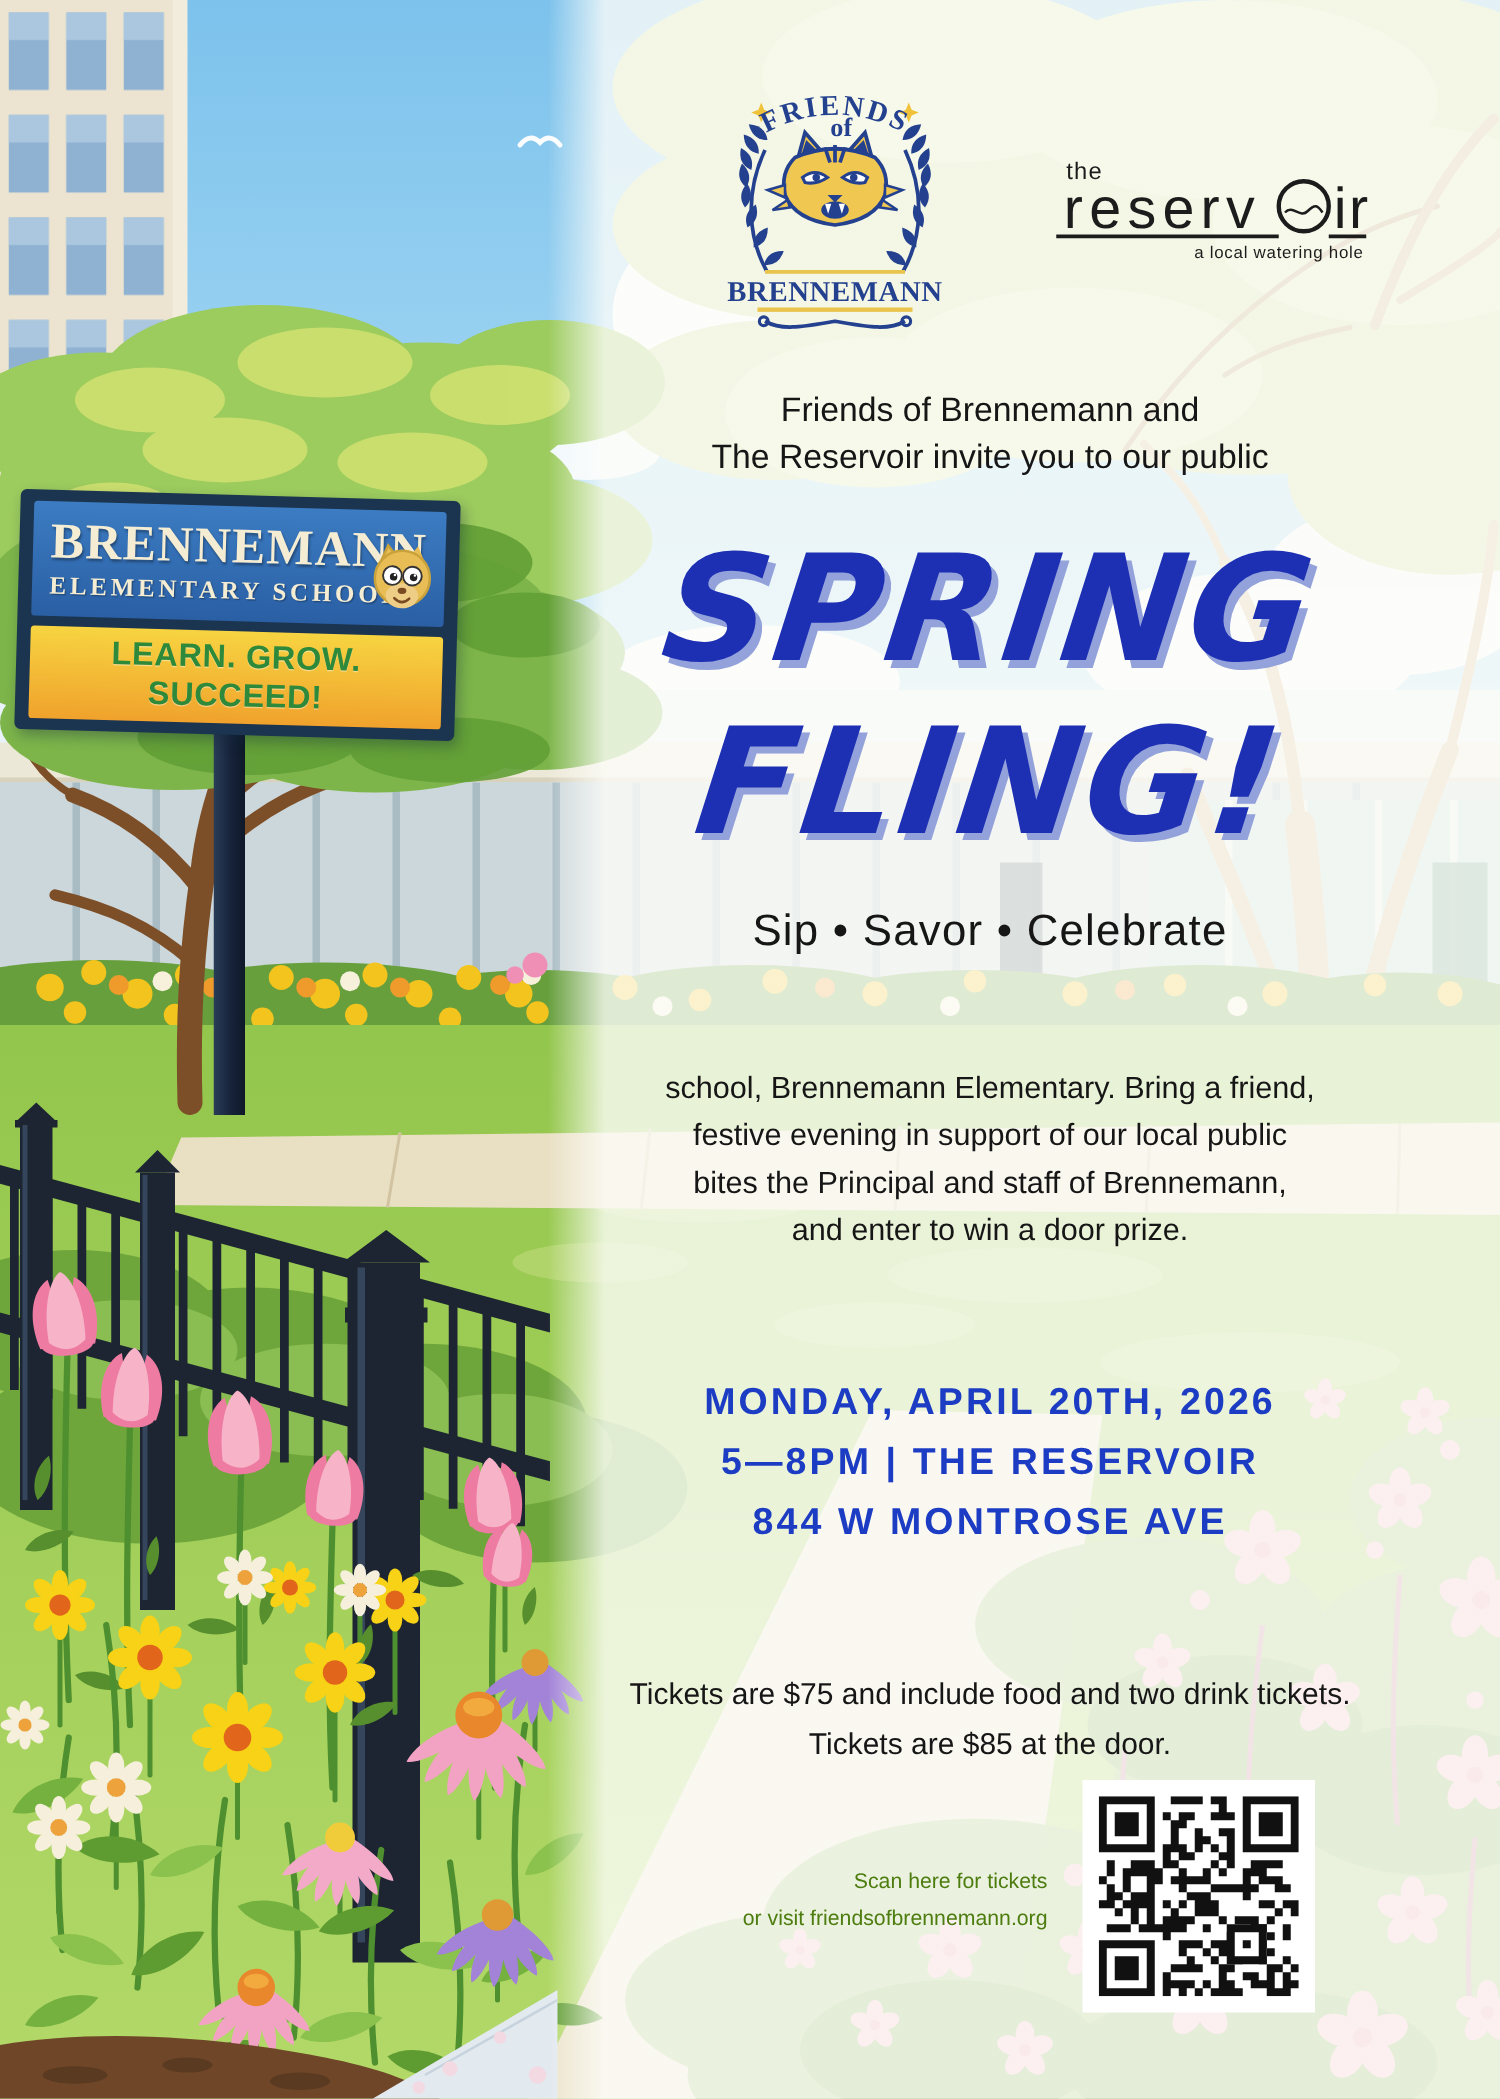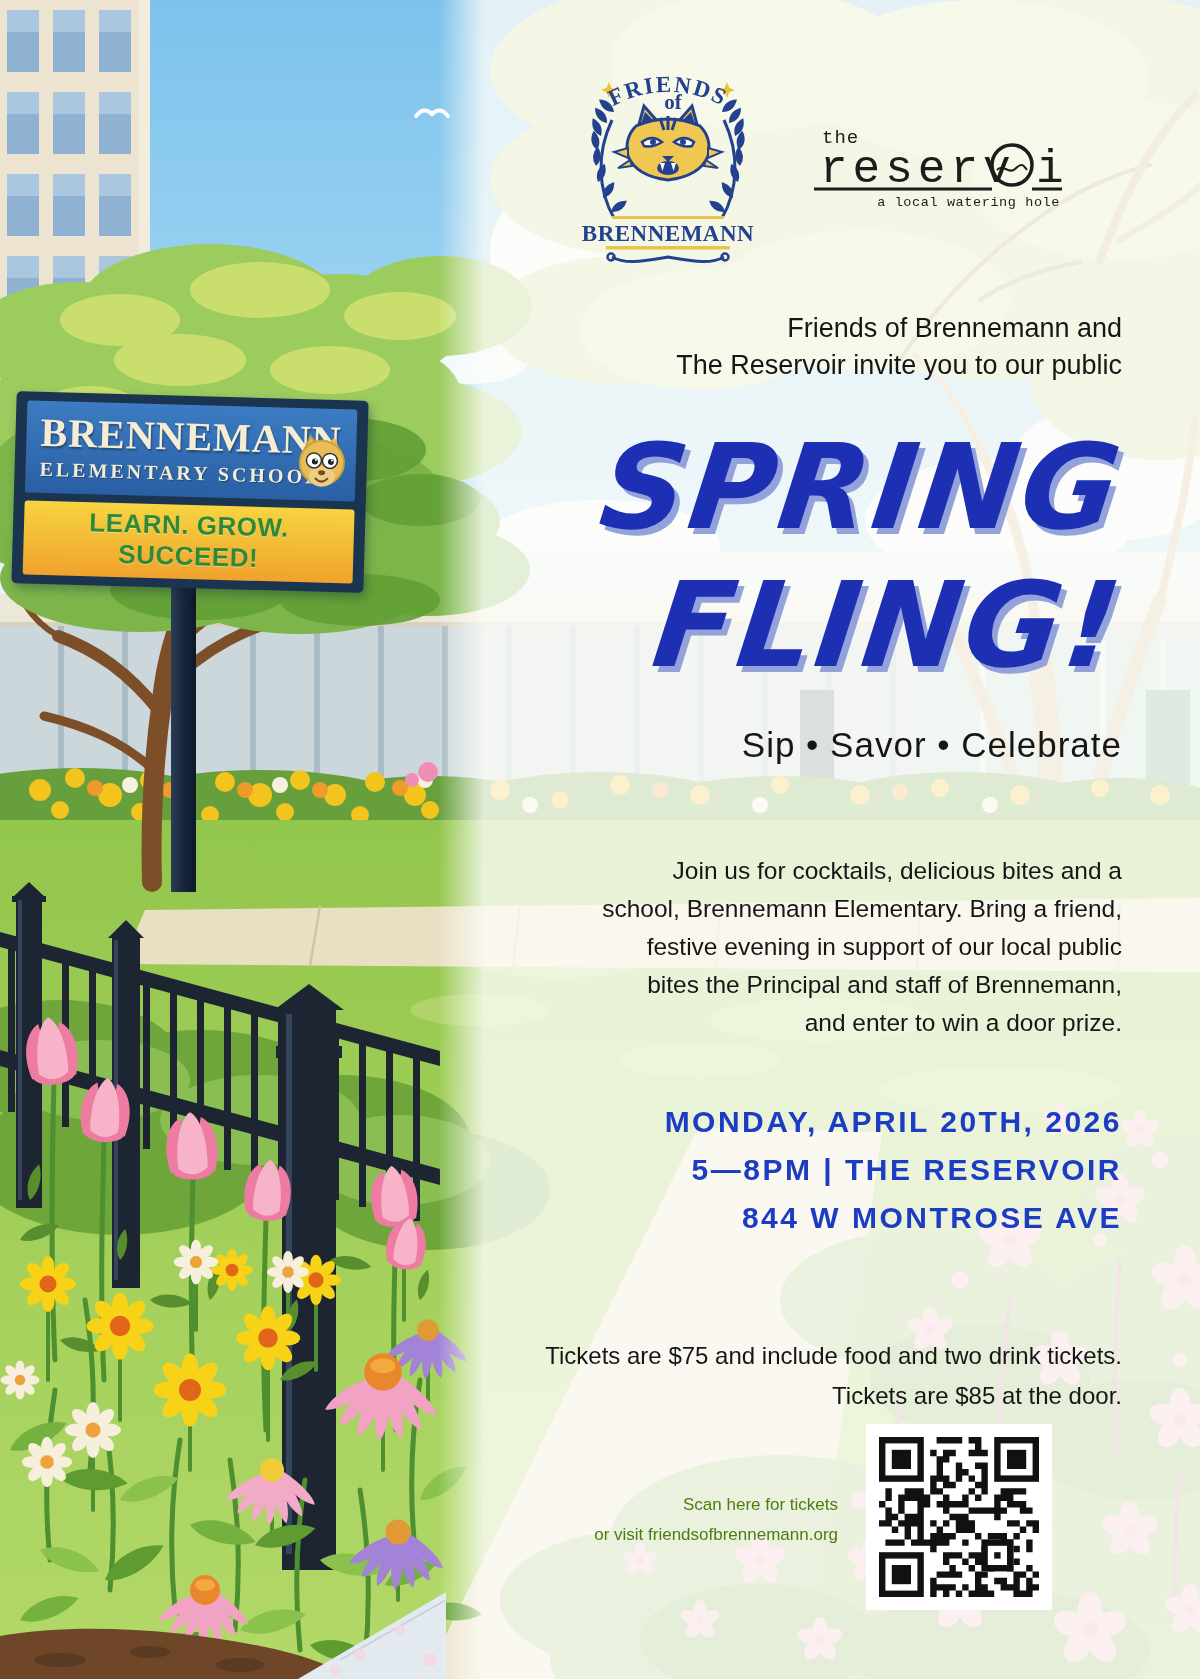--- a/index.html
+++ b/index.html
@@ -18,22 +18,22 @@
   .sign-title{font-family:"Liberation Serif",serif;font-weight:bold;font-size:40px;line-height:44px;
               color:var(--sign-cream);letter-spacing:1px;text-shadow:1px 2px 2px rgba(0,0,0,.35);}
   .sign-sub{font-family:"Liberation Serif",serif;font-weight:bold;font-size:20px;letter-spacing:3px;
             color:var(--sign-cream);margin-top:3px;text-shadow:1px 1px 1px rgba(0,0,0,.3);}
   .sign-mascot{position:absolute;right:2px;top:24px;}
   .sign-strip{margin-top:8px;background:linear-gradient(180deg,#f7d441,#f0a22c);border-radius:3px;
               text-align:center;padding:5px 0 7px;font-weight:800;font-size:26px;color:var(--motto-green);
               letter-spacing:.5px;text-shadow:0 1px 0 rgba(255,255,255,.4);}
   
   .crest{position:absolute;left:578px;top:50px;width:180px;height:216px;}
-  .resv{position:absolute;left:806px;top:118px;width:260px;height:92px;font-family:Liberation Mono, monospace;}
-  .block{position:absolute;left:462px;width:660px;text-align:right;white-space:nowrap;color:var(--body-text);}
+  .resv{position:absolute;left:837px;top:118px;width:260px;height:92px;}
+  .block{position:absolute;left:462px;width:660px;text-align:center;white-space:nowrap;color:var(--body-text);}
   .invite{top:310px;font-size:27px;line-height:37px;}
   .title{top:418px;margin:0;font-weight:bold;}
   .title .t{display:block;transform:skewX(-7deg);font-family:"DejaVu Sans",sans-serif;font-style:italic;
             font-weight:bold;font-size:118px;line-height:138px;letter-spacing:3px;color:var(--title-blue);
             text-shadow:6px 6px 0 var(--title-shadow);}
   .tag{top:725px;font-size:35px;letter-spacing:1px;}
   .desc{top:852px;font-size:24.5px;line-height:38px;}
   .event{top:1098px;font-size:30px;line-height:48px;font-weight:bold;letter-spacing:2.5px;color:var(--event-blue);}
   .tickets{top:1336px;font-size:24px;line-height:40px;}
   .cta{position:absolute;left:520px;top:1490px;width:318px;text-align:right;white-space:nowrap;
@@ -627,21 +627,20 @@
   </div>
 
   <h1 class="block title">
     <span class="t">SPRING</span>
     <span class="t">FLING!</span>
   </h1>
 
   <div class="block tag">Sip • Savor • Celebrate</div>
 
   <div class="block desc">
-    <div>Join us for cocktails, delicious bites and a</div>
     <div>school, Brennemann Elementary. Bring a friend,</div>
     <div>festive evening in support of our local public</div>
     <div>bites the Principal and staff of Brennemann,</div>
     <div>and enter to win a door prize.</div>
   </div>
 
   <div class="block event">
     <div>MONDAY, APRIL 20TH, 2026</div>
     <div>5—8PM | THE RESERVOIR</div>
     <div>844 W MONTROSE AVE</div>

